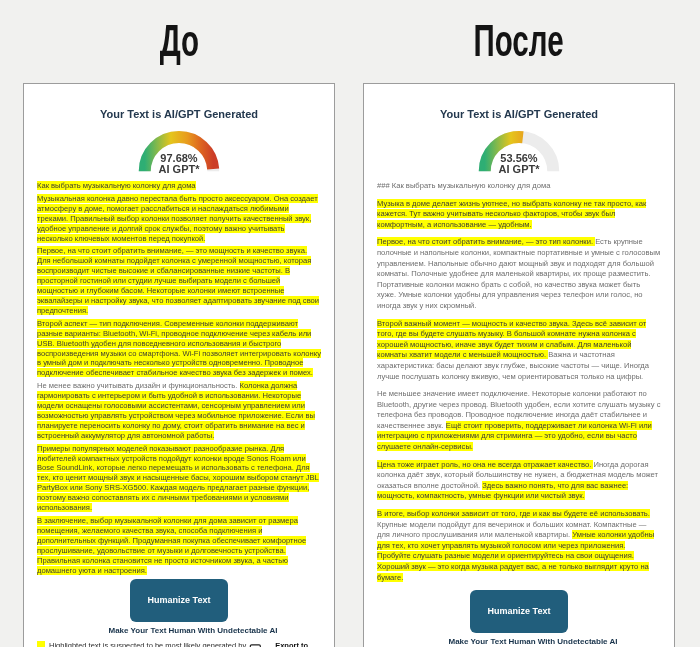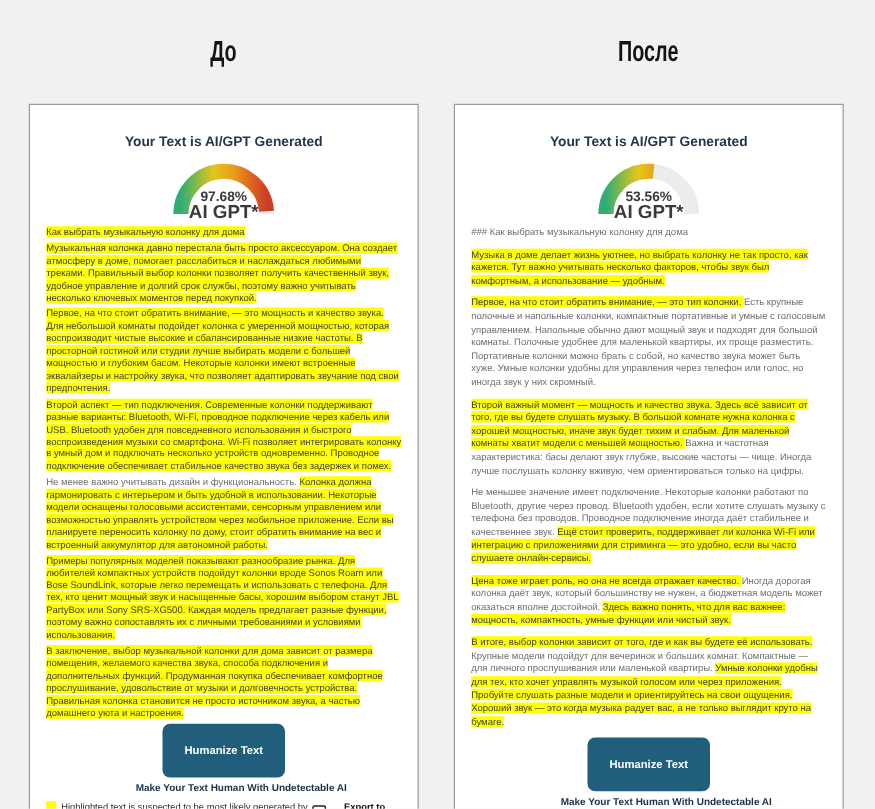--- a/index.html
+++ b/index.html
@@ -3,40 +3,40 @@
 <meta charset="utf-8">
 <style>
   html,body{margin:0;padding:0;}
   body{
     width:700px;height:647px;position:relative;overflow:hidden;
     background:#f1f1ef;
     font-family:"Liberation Sans",sans-serif;
   }
   .col-header{
     position:absolute;top:24px;width:312px;text-align:center;
-    font-size:22px;font-weight:700;color:#141414;line-height:34px;
+    font-size:41px;font-weight:700;color:#141414;line-height:34px;
   }
   .col-header span{display:inline-block;transform:scale(0.72,1.06);}
   #header-before{left:23px;}
   #header-after{left:363px;}
   .panel{
     position:absolute;top:83px;width:312px;background:#ffffff;
     border:1px solid #9c9c9c;box-sizing:border-box;
   }
   #panel-before{left:23px;min-height:530px;}
   #panel-after{left:363px;min-height:501px;}
   .panel-title{
     margin-top:24px;text-align:center;font-size:11px;line-height:13px;
     font-weight:700;color:#23384e;
   }
   .gauge{position:relative;width:96px;height:50px;margin:4px auto 0;}
   .gauge-svg{position:absolute;left:0;top:0;width:100%;height:100%;}
   .gauge-text{position:absolute;left:0;right:0;bottom:0;text-align:center;}
   .gauge-pct{font-size:11px;font-weight:700;color:#3a3a3a;line-height:12px;}
-  .gauge-lbl{font-size:15px;font-weight:700;color:#3a3a3a;line-height:11px;}
+  .gauge-lbl{font-size:11px;font-weight:700;color:#3a3a3a;line-height:11px;}
   .text-area{padding:6px 13px 0 13px;font-size:7.6px;color:#6e6e6e;text-align:left;}
   #panel-before .text-area p{margin:0 0 3px 0;line-height:9.9px;}
   #panel-after  .text-area p{margin:0 0 7px 0;line-height:10.6px;}
   .text-area .hl{background:#ffff00;color:#3f3f30;}
   .text-area .plain{background:transparent;}
   .humanize-btn{
     display:block;margin:4px auto 0;background:#215e7c;color:#ffffff;
     font-family:inherit;font-weight:700;font-size:9px;line-height:11px;
     border:none;border-radius:6px;padding:16px 18px;cursor:pointer;
   }

